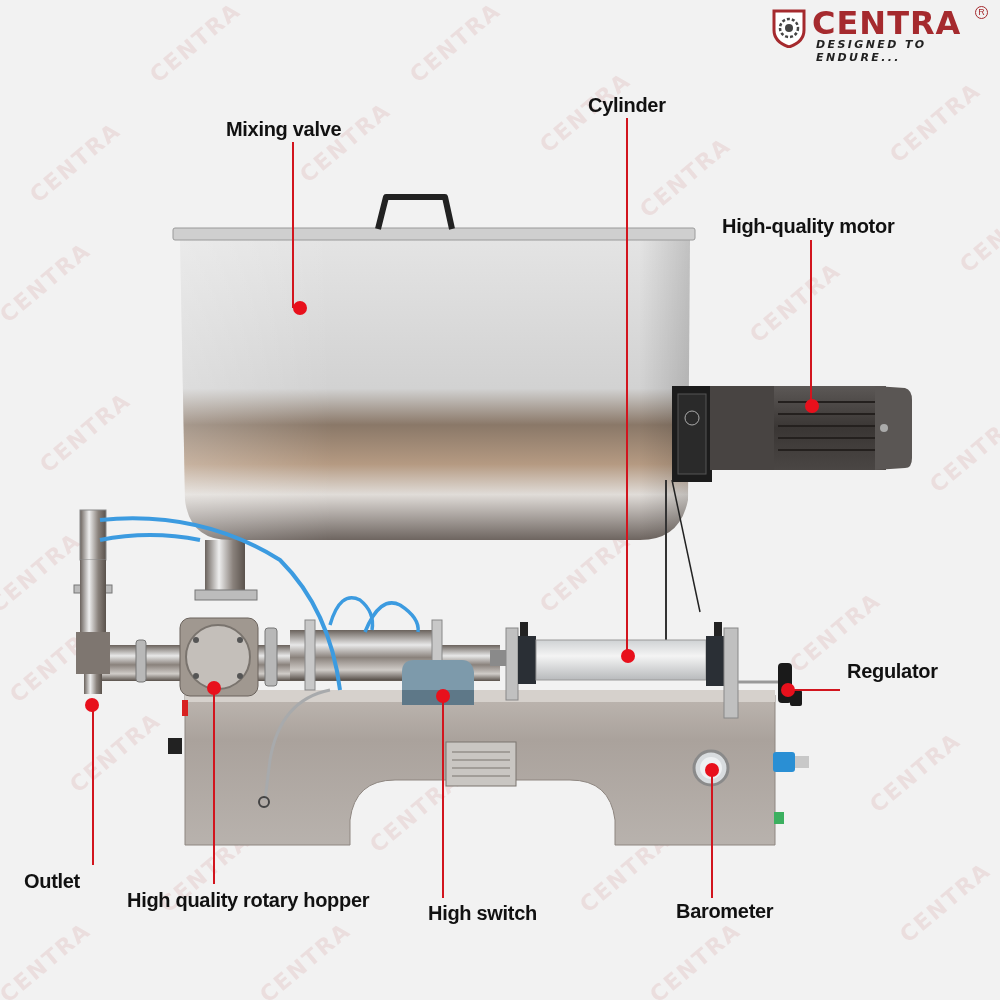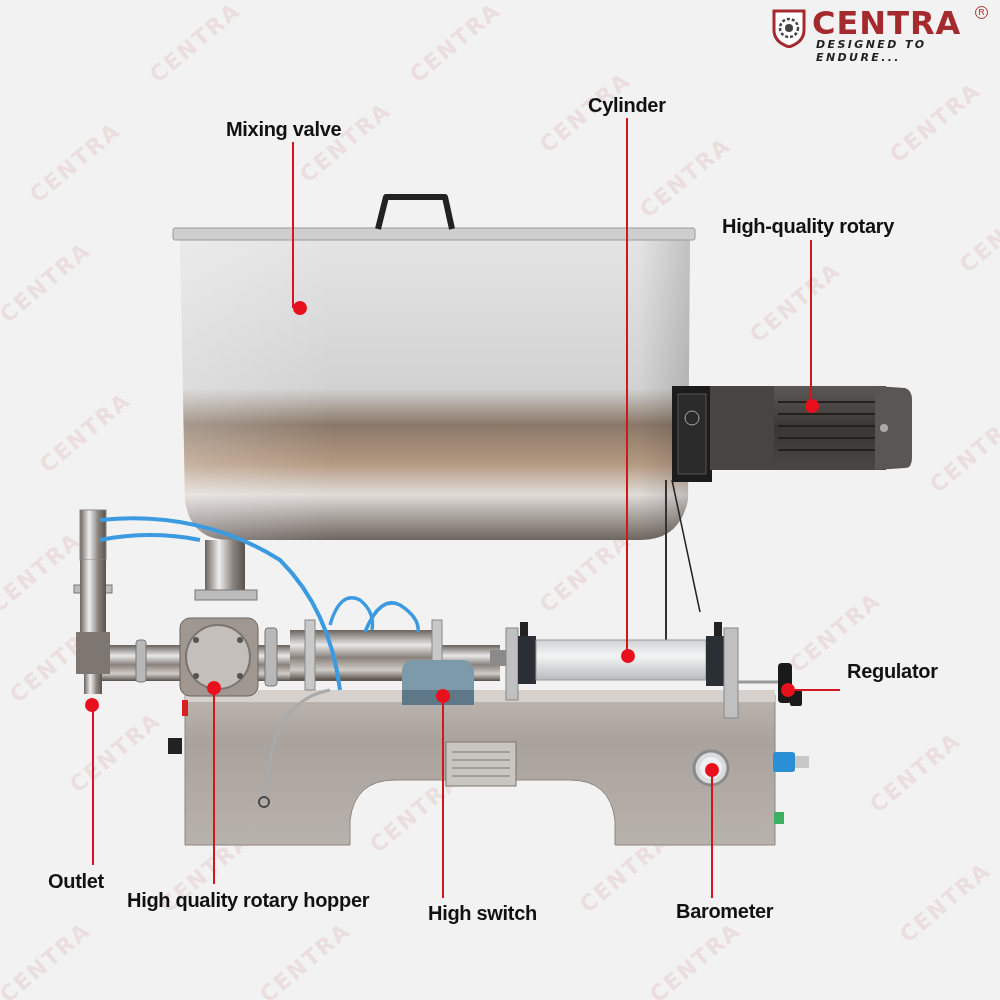--- a/index.html
+++ b/index.html
@@ -200,29 +200,29 @@
 </div>
 
 <div class="label" style="left:226px;top:118px;">Mixing valve</div>
 <div class="line" style="left:292px;top:142px;width:2px;height:166px;"></div>
 <div class="dot" style="left:300px;top:308px;"></div>
 
 <div class="label" style="left:588px;top:94px;">Cylinder</div>
 <div class="line" style="left:626px;top:118px;width:2px;height:538px;"></div>
 <div class="dot" style="left:628px;top:656px;"></div>
 
-<div class="label" style="left:722px;top:215px;">High-quality rotary</div>
+<div class="label" style="left:722px;top:215px;">High-quality motor</div>
 <div class="line" style="left:810px;top:240px;width:2px;height:165px;"></div>
 <div class="dot" style="left:812px;top:406px;"></div>
 
 <div class="label" style="left:839px;top:660px;margin-left:8px;">Regulator</div>
 <div class="line" style="left:788px;top:689px;width:52px;height:2px;"></div>
 <div class="dot" style="left:788px;top:690px;"></div>
 
-<div class="label" style="left:48px;top:870px;">Outlet</div>
+<div class="label" style="left:24px;top:870px;">Outlet</div>
 <div class="line" style="left:92px;top:705px;width:2px;height:160px;"></div>
 <div class="dot" style="left:92px;top:705px;"></div>
 
 <div class="label" style="left:127px;top:889px;">High quality rotary hopper</div>
 <div class="line" style="left:213px;top:688px;width:2px;height:196px;"></div>
 <div class="dot" style="left:214px;top:688px;"></div>
 
 <div class="label" style="left:428px;top:902px;">High switch</div>
 <div class="line" style="left:442px;top:696px;width:2px;height:202px;"></div>
 <div class="dot" style="left:443px;top:696px;"></div>

